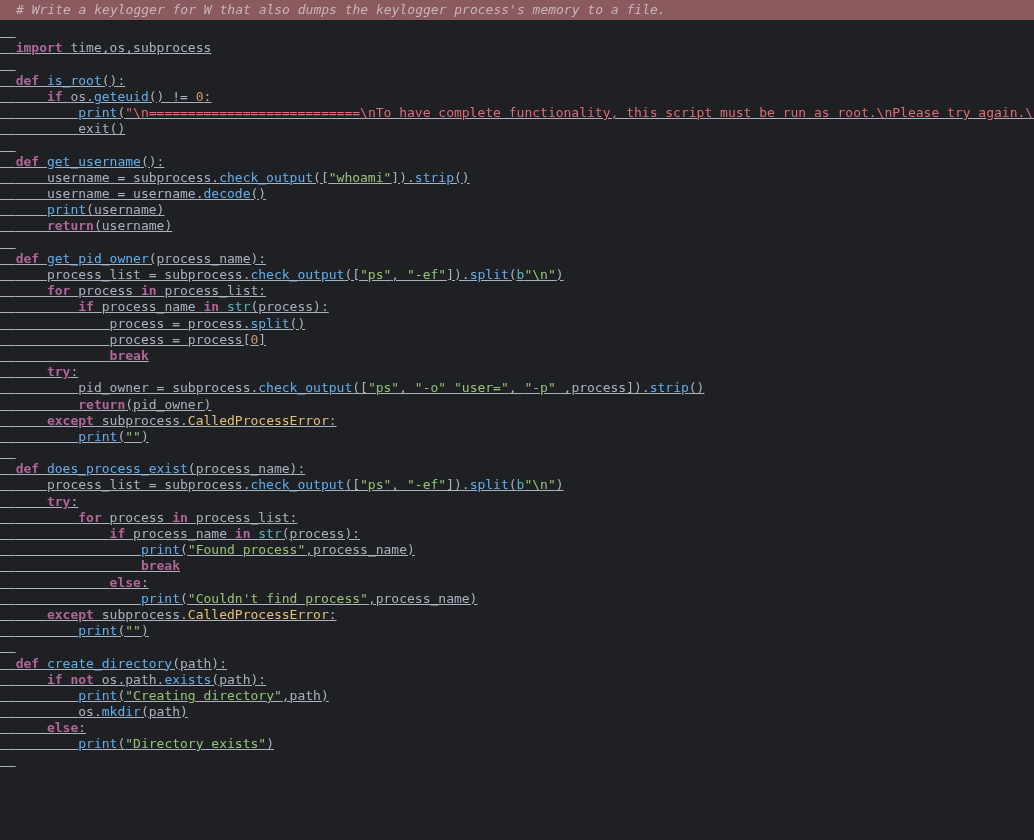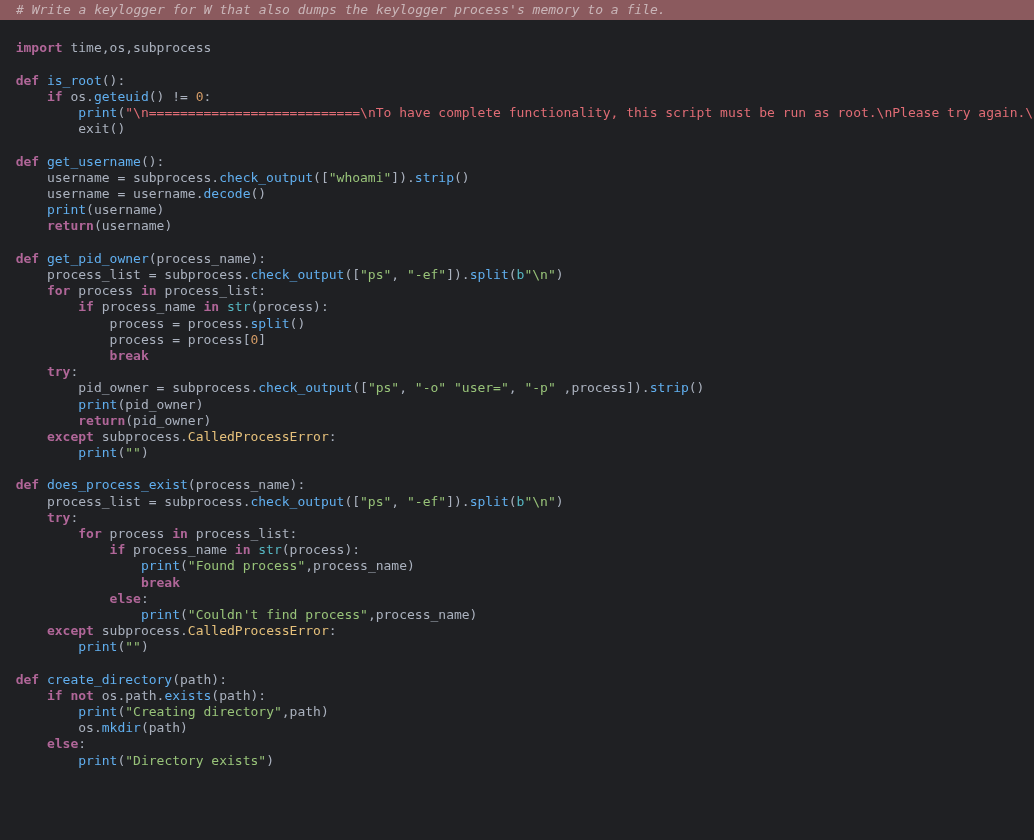--- a/index.html
+++ b/index.html
@@ -21,20 +21,21 @@
     padding: 2px 16px;
     white-space: nowrap;
     overflow: hidden;
   }
   .code {
     padding: 4px 0 0 0;
   }
   .line {
     white-space: pre;
     height: 16.2px;
+    text-decoration: underline;
   }
   
   .kw   { color: #b06698; font-weight: bold; }   
   .str  { color: #98c379; }   
   .num  { color: #d19a66; }   
   .op   { color: #abb2bf; }
   .ident{ color: #abb2bf; }
   .paren{ color: #abb2bf; }
   .fname  { color: #61afef; }
   .call   { color: #61afef; }
@@ -63,21 +64,20 @@
     <div class="line">  </div>
     <div class="line">  <span class="kw">def </span><span class="fname">get_pid_owner</span><span class="paren">(process_name):</span></div>
     <div class="line">  <span>    </span><span class="ident">process_list = subprocess.</span><span class="call">check_output</span><span class="paren">([</span><span class="str">"ps"</span><span class="paren">, </span><span class="str">"-ef"</span><span class="paren">]).</span><span class="call">split</span><span class="paren">(</span><span class="bluec">b</span><span class="str">"\n"</span><span class="paren">)</span></div>
     <div class="line">  <span>    </span><span class="kw">for </span><span class="ident">process </span><span class="kw">in </span><span class="ident">process_list:</span></div>
     <div class="line">  <span>        </span><span class="kw">if </span><span class="ident">process_name </span><span class="kw">in </span><span class="bluec">str</span><span class="paren">(process):</span></div>
     <div class="line">  <span>            </span><span class="ident">process = process.</span><span class="call">split</span><span class="paren">()</span></div>
     <div class="line">  <span>            </span><span class="ident">process = process[</span><span class="num">0</span><span class="paren">]</span></div>
     <div class="line">  <span>            </span><span class="kw">break</span></div>
     <div class="line">  <span>    </span><span class="kw">try</span><span class="paren">:</span></div>
     <div class="line">  <span>        </span><span class="ident">pid_owner = subprocess.</span><span class="call">check_output</span><span class="paren">([</span><span class="str">"ps"</span><span class="paren">, </span><span class="str">"-o" "user="</span><span class="paren">, </span><span class="str">"-p"</span><span class="paren"> ,process]).</span><span class="call">strip</span><span class="paren">()</span></div>
-    <div class="line">  <span>        </span><span class="call">print</span><span class="paren">(pid_owner)</span></div>
     <div class="line">  <span>        </span><span class="kw">return</span><span class="paren">(pid_owner)</span></div>
     <div class="line">  <span>    </span><span class="kw">except </span><span class="ident">subprocess.</span><span class="yellow">CalledProcessError</span><span class="paren">:</span></div>
     <div class="line">  <span>        </span><span class="call">print</span><span class="paren">(</span><span class="str">""</span><span class="paren">)</span></div>
     <div class="line">  </div>
     <div class="line">  <span class="kw">def </span><span class="fname">does_process_exist</span><span class="paren">(process_name):</span></div>
     <div class="line">  <span>    </span><span class="ident">process_list = subprocess.</span><span class="call">check_output</span><span class="paren">([</span><span class="str">"ps"</span><span class="paren">, </span><span class="str">"-ef"</span><span class="paren">]).</span><span class="call">split</span><span class="paren">(</span><span class="bluec">b</span><span class="str">"\n"</span><span class="paren">)</span></div>
     <div class="line">  <span>    </span><span class="kw">try</span><span class="paren">:</span></div>
     <div class="line">  <span>        </span><span class="kw">for </span><span class="ident">process </span><span class="kw">in </span><span class="ident">process_list:</span></div>
     <div class="line">  <span>            </span><span class="kw">if </span><span class="ident">process_name </span><span class="kw">in </span><span class="bluec">str</span><span class="paren">(process):</span></div>
     <div class="line">  <span>                </span><span class="call">print</span><span class="paren">(</span><span class="str">"Found process"</span><span class="paren">,process_name)</span></div>

